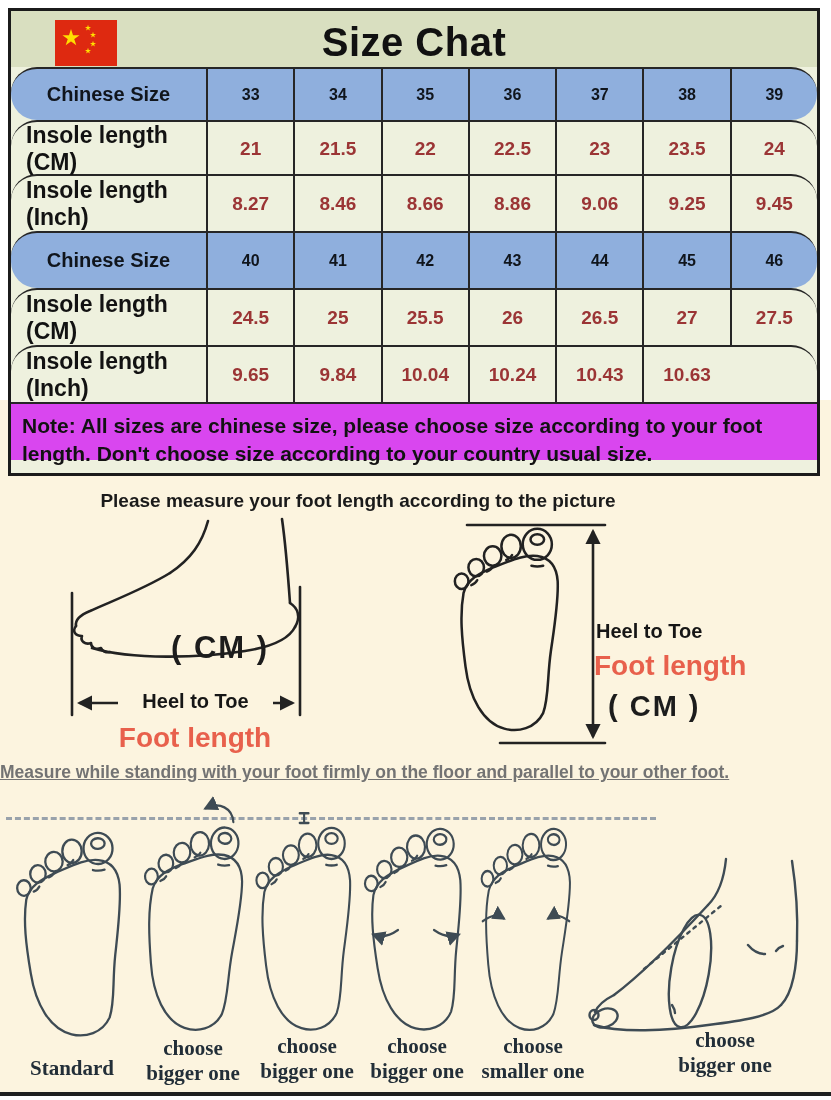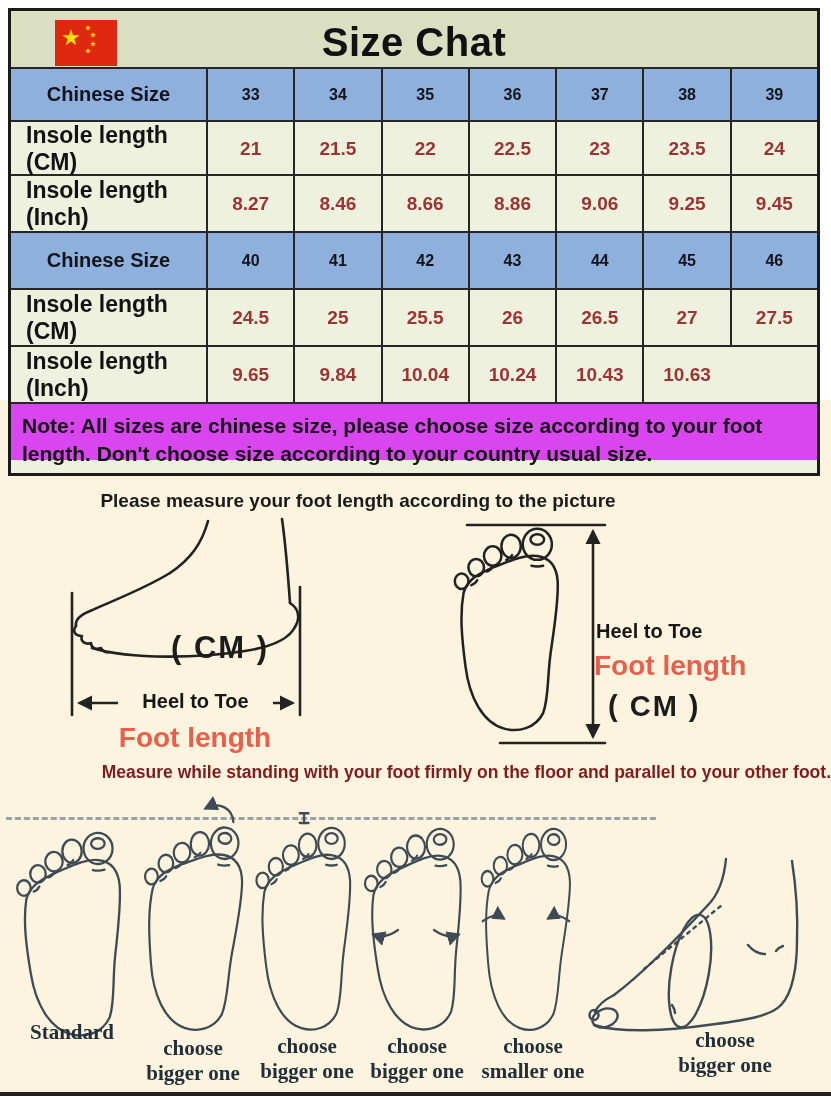--- a/index.html
+++ b/index.html
@@ -7,21 +7,21 @@
         font-family:"Liberation Sans", sans-serif;color:#141414;}
   .lower-bg{position:absolute;left:0;top:400px;width:831px;height:692px;background:#fcf4df;}
 
   
   .table-block{position:absolute;left:8px;top:8px;width:812px;height:468px;
                border:3px solid #1b1b1b;box-sizing:border-box;background:#eef1de;}
   .title-band{position:relative;height:56px;background:#d9dfc0;}
   .flag{position:absolute;left:44px;top:9px;width:62px;height:46px;}
   .size-title{position:absolute;left:0;top:0;width:100%;height:64px;line-height:62px;
               text-align:center;font-size:40px;font-weight:800;letter-spacing:0.5px;color:#111;}
-  .trow{display:grid;grid-template-columns:195px repeat(7,1fr);border-top:2px solid #262626;}
+  .trow{display:grid;grid-template-columns:195px repeat(7,1fr);border-top:2px solid #262626;border-radius:26px;}
   .trow .cell{display:flex;align-items:center;justify-content:center;
               border-left:2px solid #262626;box-sizing:border-box;}
   .trow .cell:first-child{border-left:none;}
   .r-blue{background:#8fafdd;height:51px;}
   .r-blue2{background:#8fafdd;height:55px;}
   .r-light{background:#eef1de;height:52px;}
   .r-light2{background:#eef1de;height:55px;}
   .hdr-lbl{font-size:20px;font-weight:700;color:#10151c;}
   .row-lbl{font-size:23px;font-weight:700;justify-content:flex-start !important;padding-left:15px;color:#121212;}
   .num-blue{font-size:16px;font-weight:700;color:#10151c;}
@@ -37,36 +37,36 @@
   .diag-right{left:445px;top:515px;width:165px;height:235px;stroke-width:2.6;}
   .cm-left{position:absolute;left:140px;top:630px;width:160px;text-align:center;
            font-size:31px;font-weight:600;letter-spacing:2px;color:#1c1c1c;}
   .heel-left{position:absolute;left:118px;top:690px;width:155px;text-align:center;
              font-size:20px;font-weight:700;color:#161616;background:#fcf4df;}
   .footlen-left{position:absolute;left:100px;top:722px;width:190px;text-align:center;
                 font-size:28px;font-weight:800;color:#e8604c;}
   .heel-right{position:absolute;left:596px;top:620px;width:150px;font-size:20px;font-weight:700;color:#161616;}
   .footlen-right{position:absolute;left:594px;top:650px;width:170px;font-size:28px;font-weight:800;color:#e8604c;}
   .cm-right{position:absolute;left:608px;top:690px;width:140px;font-size:29px;font-weight:600;letter-spacing:2px;color:#1c1c1c;}
-  .standing-note{position:absolute;left:0;top:762px;width:831px;text-align:right;
-                 font-size:17.5px;font-weight:700;color:#7f1d1d;}
+  .standing-note{position:absolute;left:0;top:762px;width:831px;text-align:left;
+                 font-size:17.5px;font-weight:700;color:#737373;text-decoration:underline;}
   .dash-line{position:absolute;left:6px;top:817px;width:650px;border-top:3px dashed #99a2ab;}
 
   
   svg.foot-svg{position:absolute;stroke:#3e4b54;fill:none;stroke-width:2.4;
                stroke-linecap:round;stroke-linejoin:round;overflow:visible;}
   .f1{left:14px;top:828px;width:116px;height:214px;}
   .f2{left:138px;top:820px;width:110px;height:216px;}
   .f3{left:252px;top:822px;width:106px;height:214px;}
   .f4{left:362px;top:824px;width:108px;height:212px;}
   .f5{left:476px;top:822px;width:100px;height:214px;}
   .f6{left:580px;top:853px;width:235px;height:190px;stroke-width:2.2;}
   .fit-label{position:absolute;text-align:center;font-family:"Liberation Serif", serif;
              font-weight:700;font-size:21px;line-height:1.18;color:#222e38;}
-  .lab1{left:12px;top:1020px;width:120px;}
+  .lab1{left:12px;top:1056px;width:120px;}
   .lab2{left:133px;top:1036px;width:120px;}
   .lab3{left:248px;top:1034px;width:118px;}
   .lab4{left:358px;top:1034px;width:118px;}
   .lab5{left:468px;top:1034px;width:130px;}
   .lab6{left:660px;top:1028px;width:130px;}
   .bottom-line{position:absolute;left:0;top:1092px;width:831px;height:4px;background:#1f1f1f;}
 </style>
 </head>
 <body>
 

